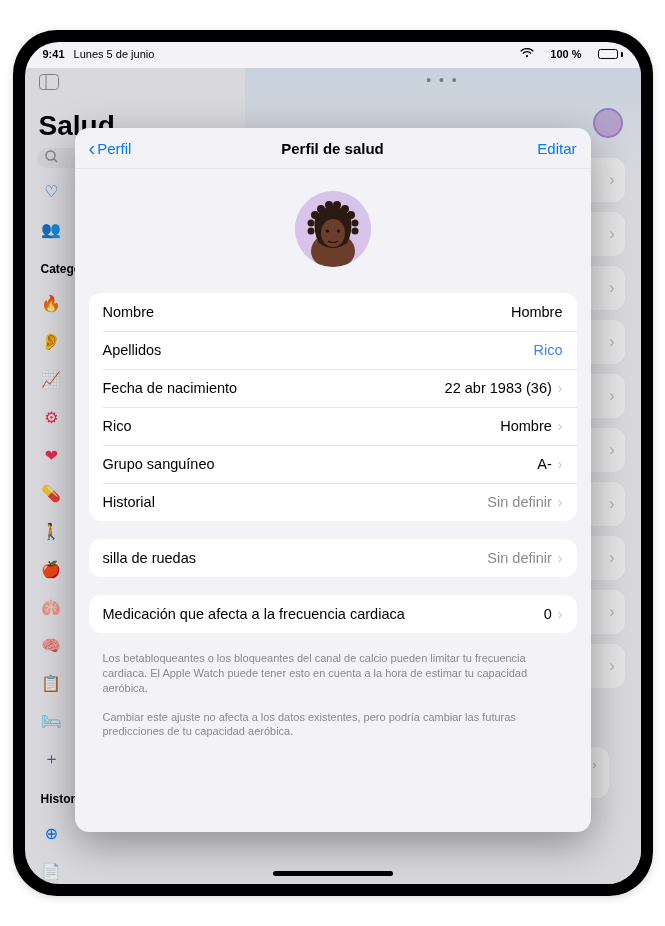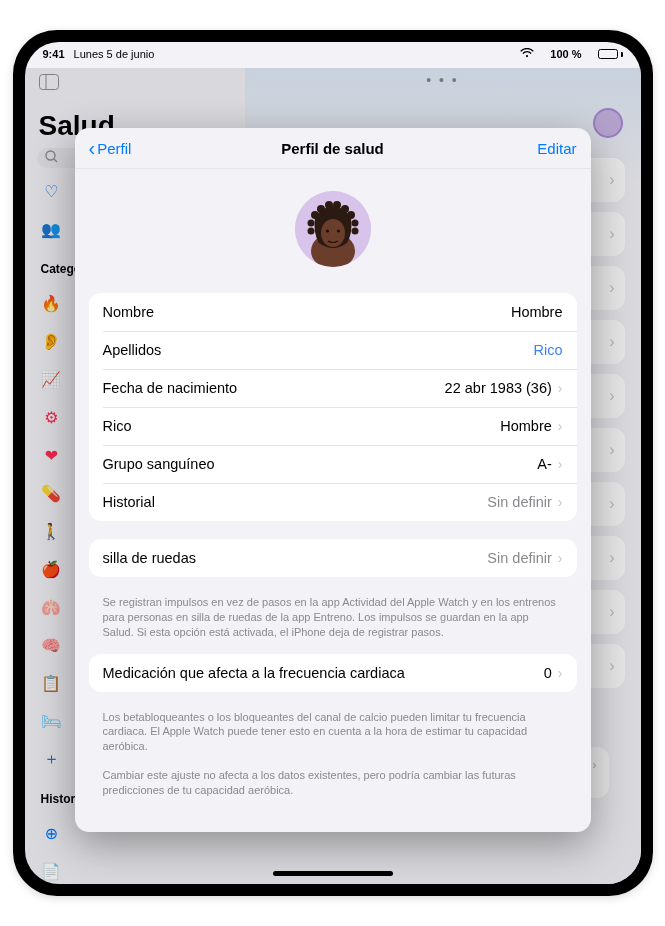--- a/index.html
+++ b/index.html
@@ -265,21 +265,20 @@
 
         <div class="group">
           <div class="row">
             <span>silla de ruedas</span>
             <span class="value">
                 <span>Sin definir</span>
                 <span class="chev">›</span>
               </span>
           </div>
         </div>
-        <div class="footer-text">Se registran impulsos en vez de pasos en la app Actividad del Apple Watch y en los entrenos para personas en silla de ruedas de la app Entreno. Los impulsos se guardan en la app Salud. Si esta opción está activada, el iPhone deja de registrar pasos.</div>
 
         <div class="group">
           <div class="row">
             <span>Medicación que afecta a la frecuencia cardiaca</span>
             <span class="value">
                 <span style="color:#000;">0</span>
                 <span class="chev">›</span>
               </span>
           </div>
         </div>

